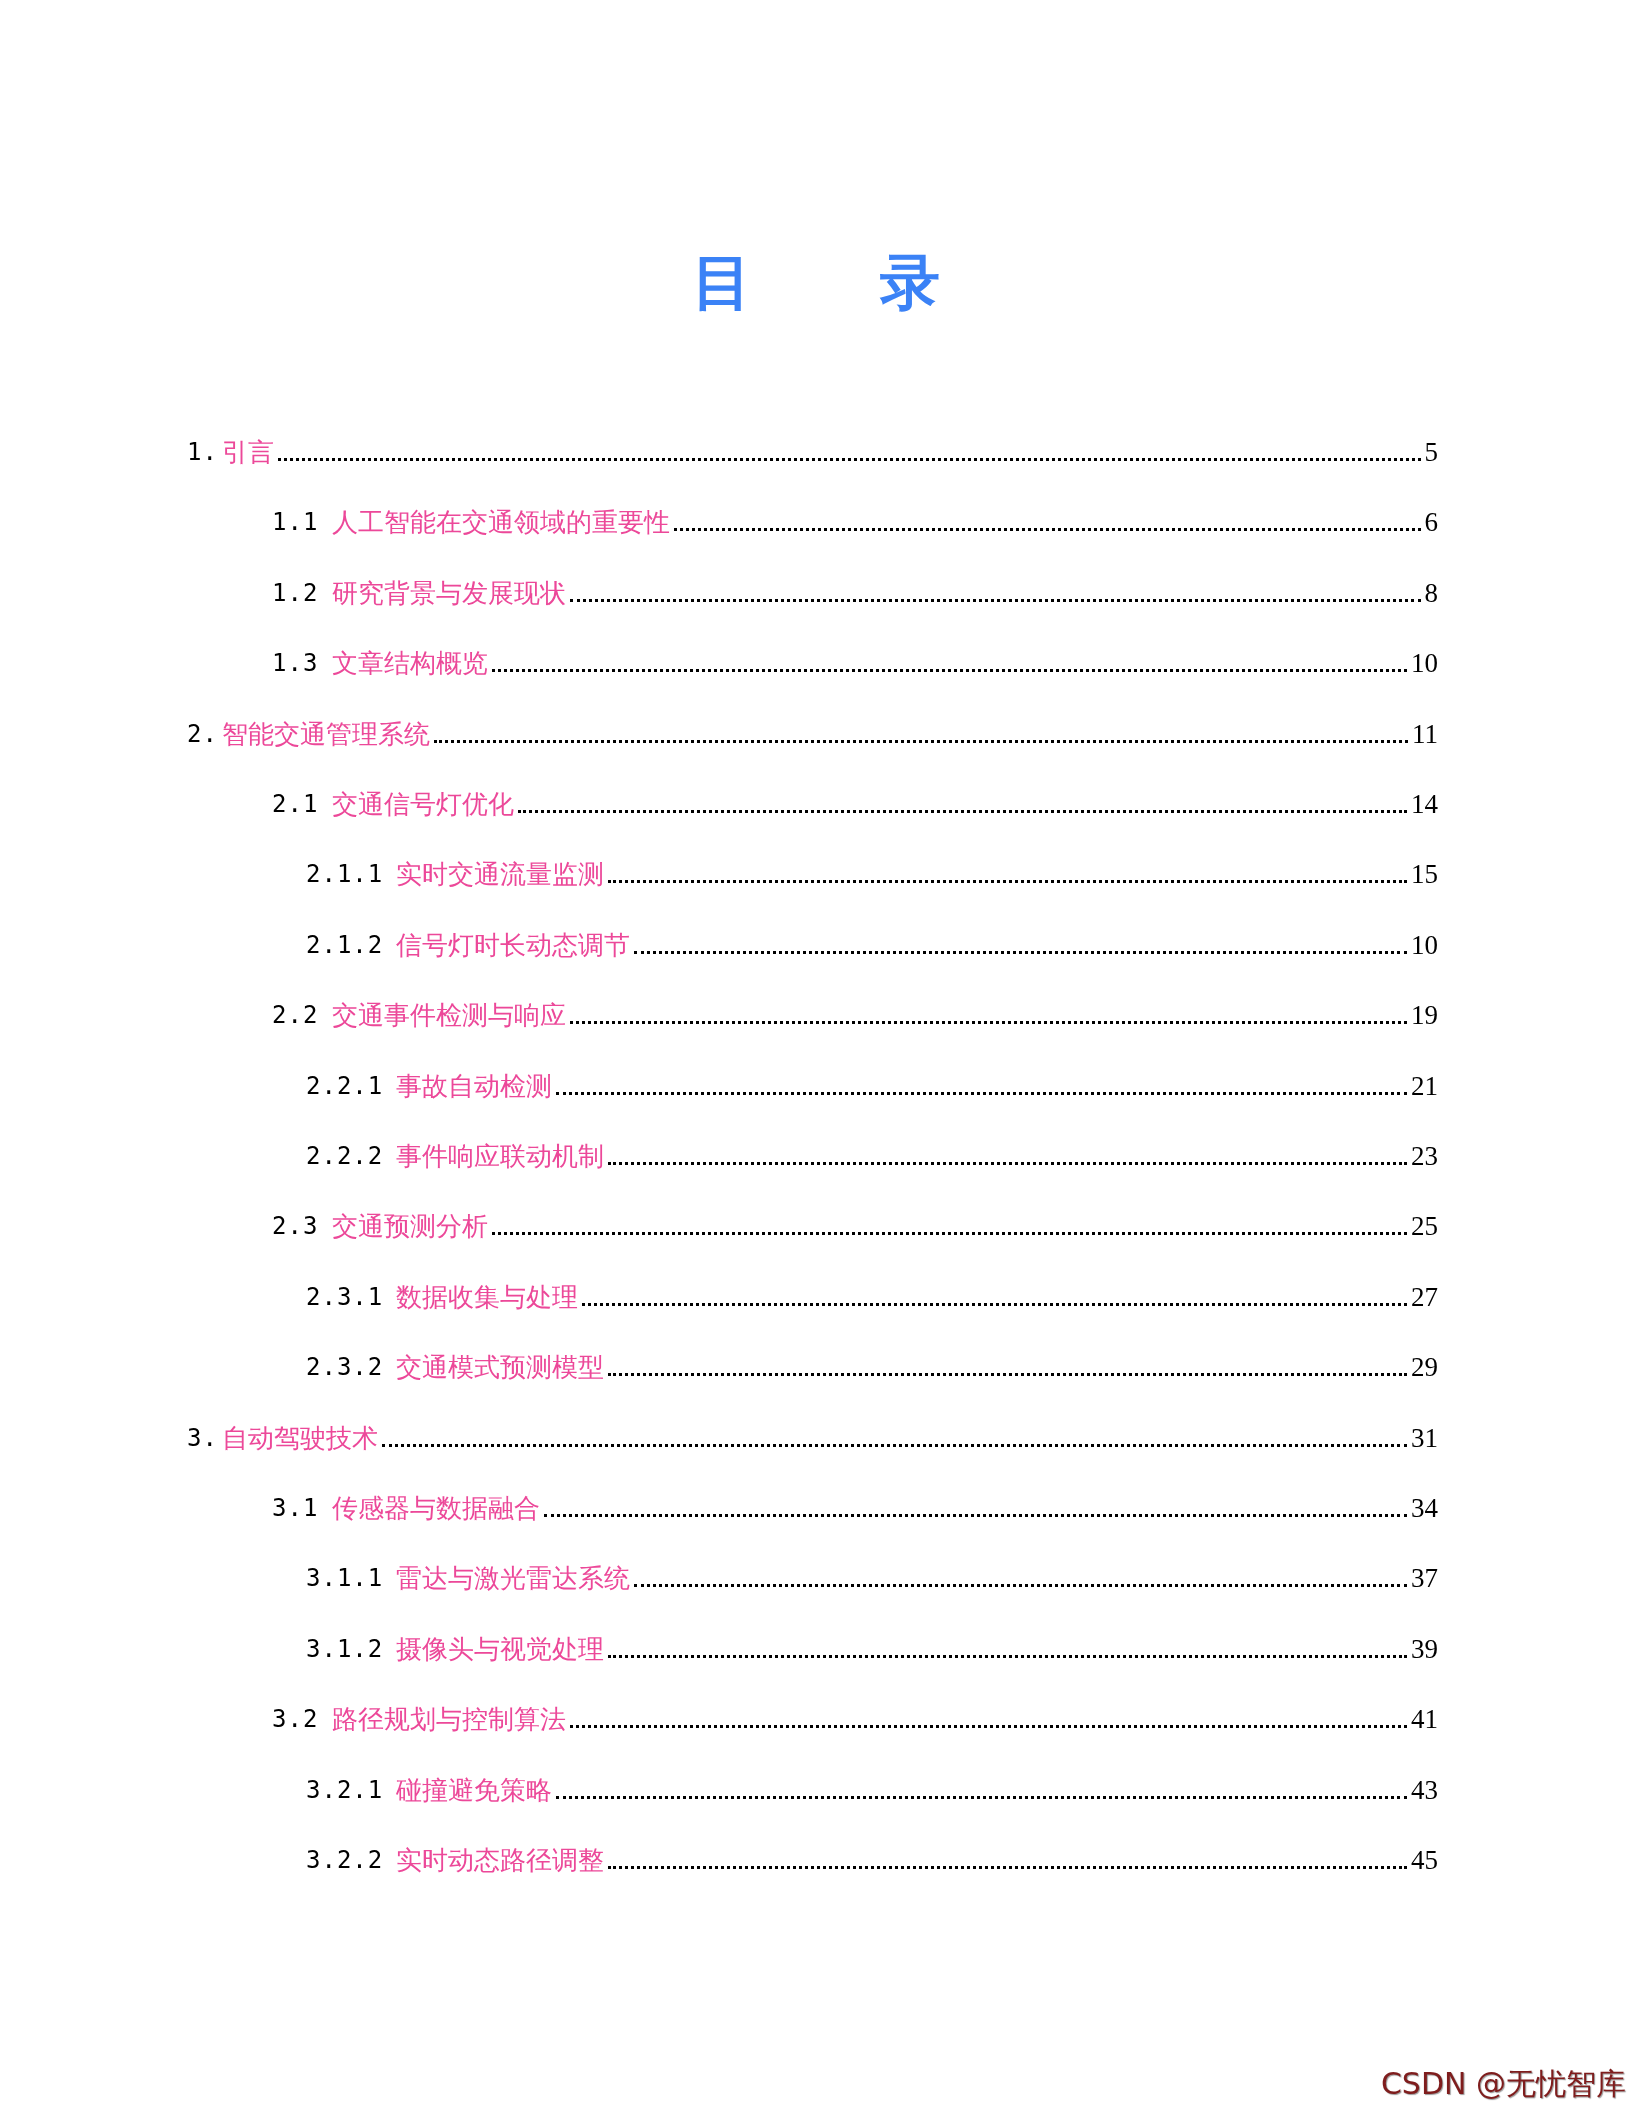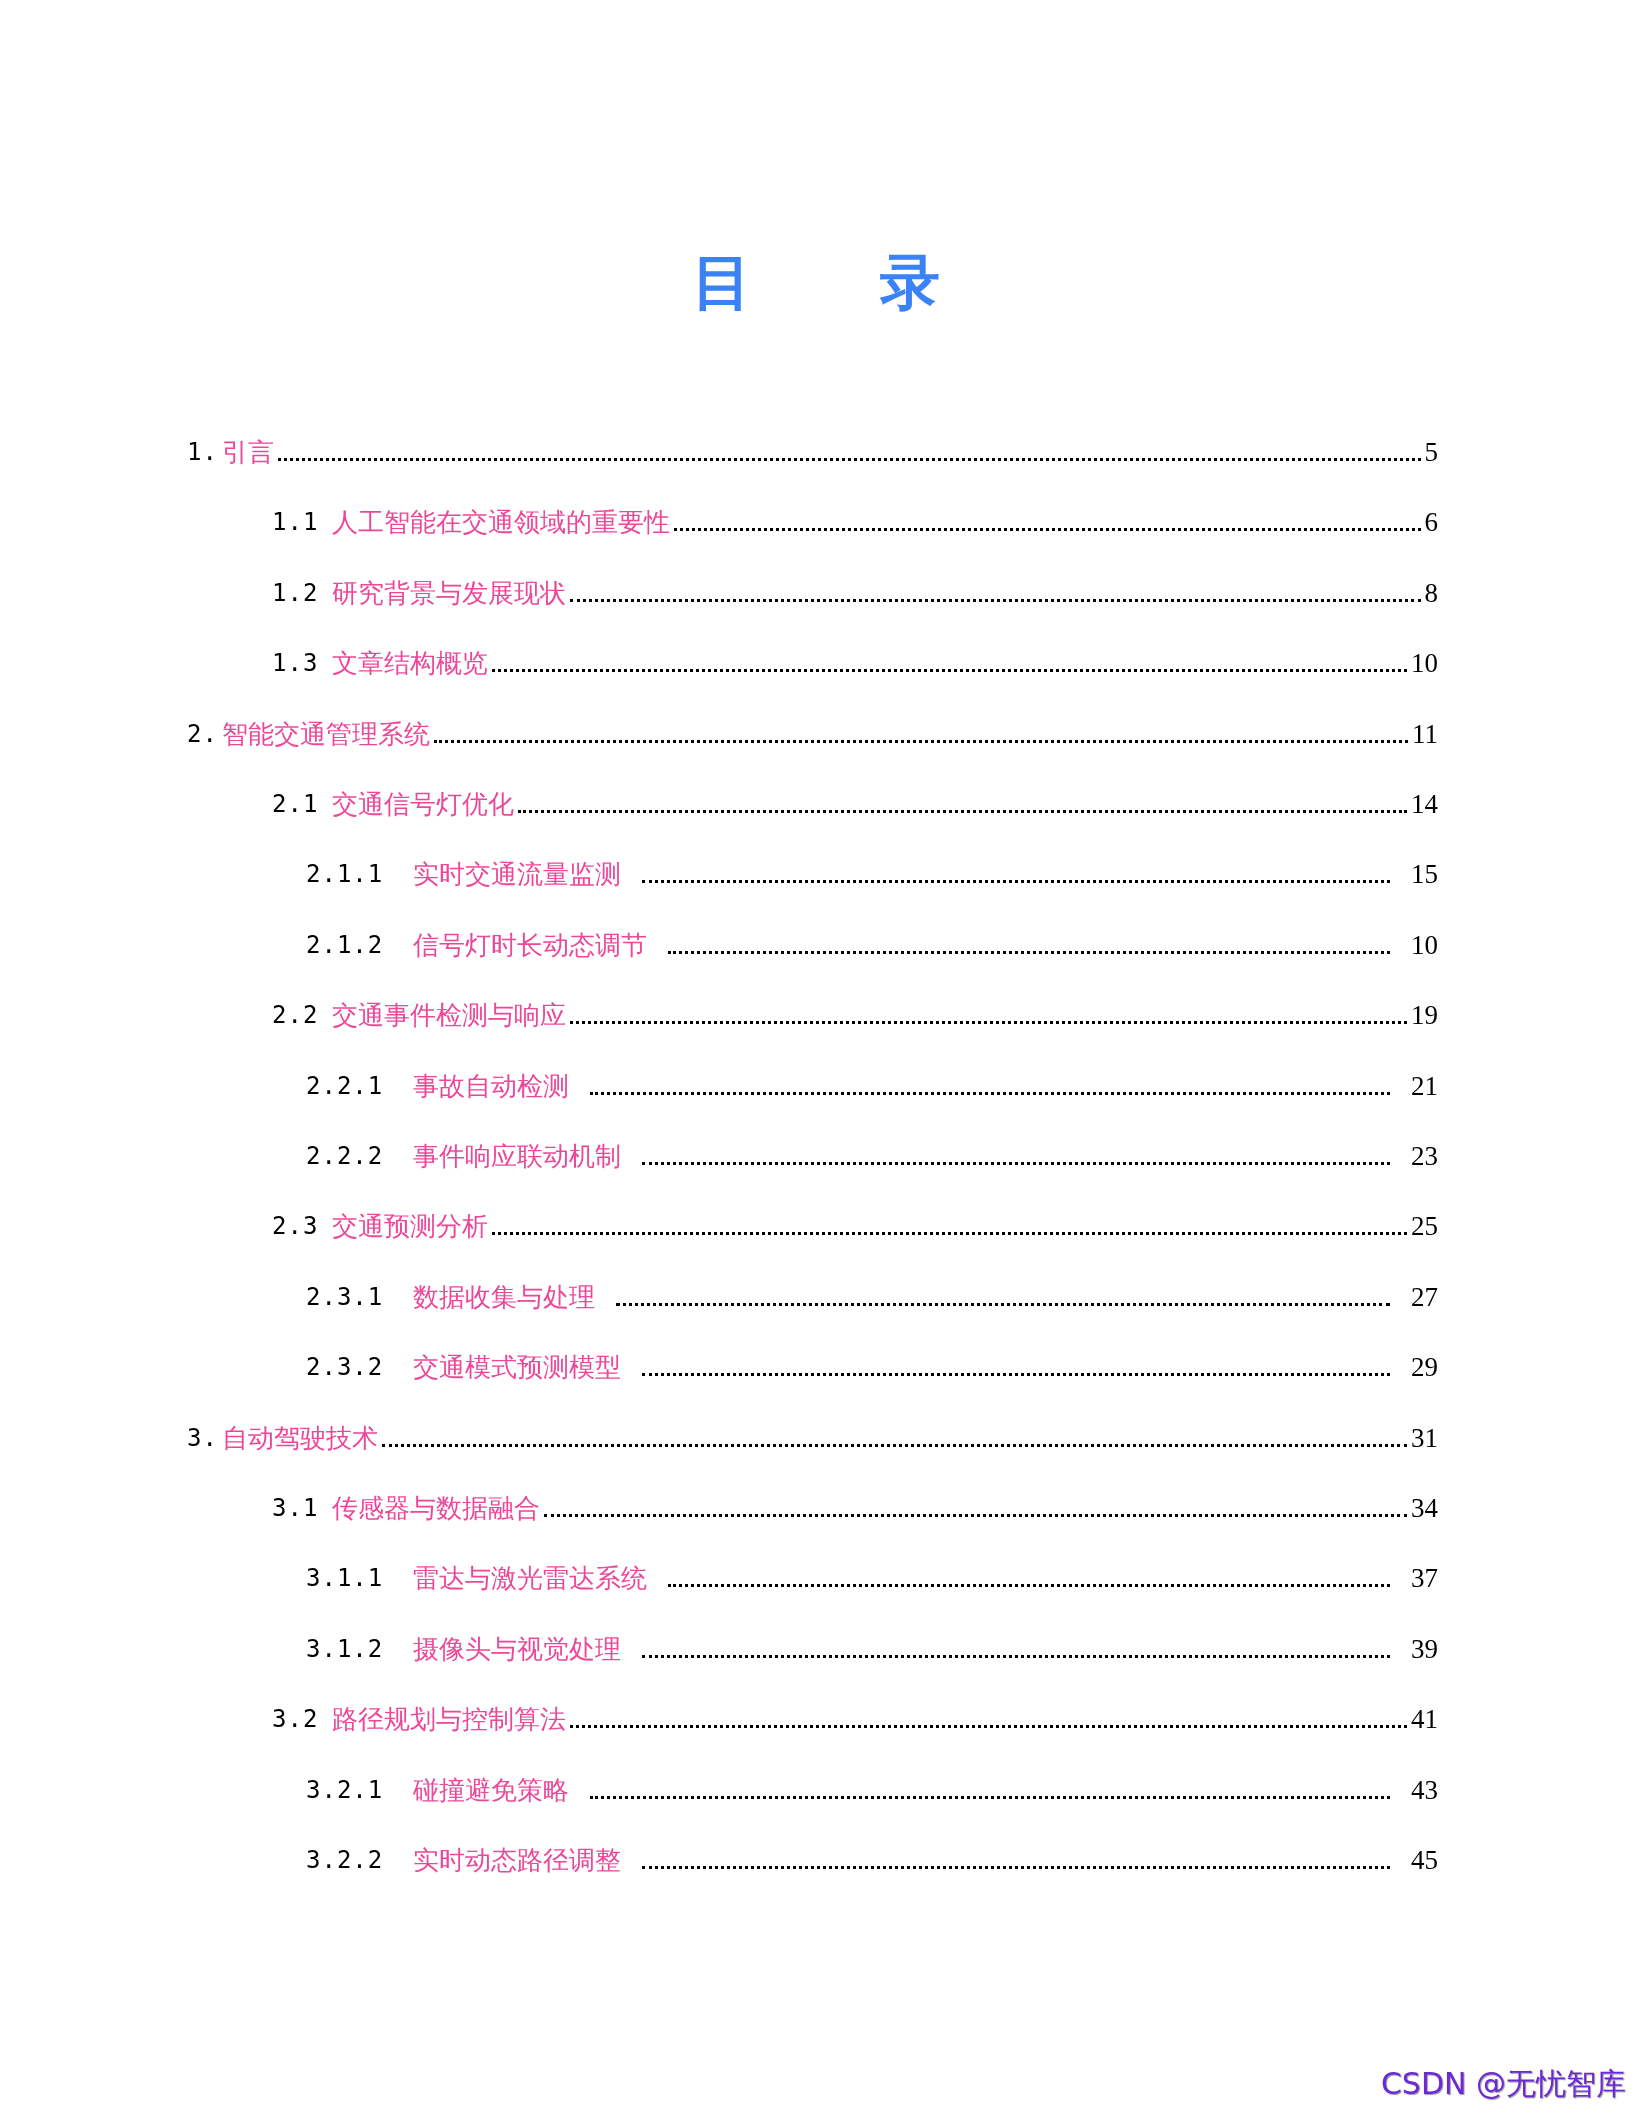--- a/index.html
+++ b/index.html
@@ -9,23 +9,23 @@
   .title span { display:inline-block; }
   .title .gap { width:128px; }
   .toc { position:absolute; left:0; top:0; width:1632px; }
   .row { position:absolute; height:36px; display:flex; align-items:flex-end; right:194px; }
   .num { font-family:"DejaVu Sans Mono", monospace; font-size:24px; color:#000; white-space:pre; line-height:32px; letter-spacing:1px; }
   .text { font-family:"DejaVu Sans", sans-serif; font-size:26px; color:#ec4899; white-space:nowrap; line-height:32px; }
   .dots { flex:1; border-bottom:3px dotted #000; margin:0 4px 7px 4px; height:1px; }
   .page { font-family:"Liberation Serif", serif; font-size:27px; color:#000; line-height:32px; }
   .l1 { left:187px; } .l1 .num { width:35px; }
   .l2 { left:249px; } .l2 .num { width:60px;margin-left:23px; }
-  .l3 { left:306px;gap:17px; } .l3 .num { width:90px; }
+  .l3 { left:306px; } .l3 .num { width:90px; }
   .watermark { position:absolute; right:6px; top:2064px; font-family:"DejaVu Sans", sans-serif; font-size:30px;
-               color:#6d28d9; text-shadow:1px 1px 1px #9a9a9a; }
+               color:#7f1d1d; text-shadow:1px 1px 1px #9a9a9a; }
 </style>
 </head>
 <body>
 
 <div class="title">
   <span>目</span><span class="gap"></span><span>录</span>
 </div>
 
 <div class="toc">
   <div class="row l1" style="top:432px">

